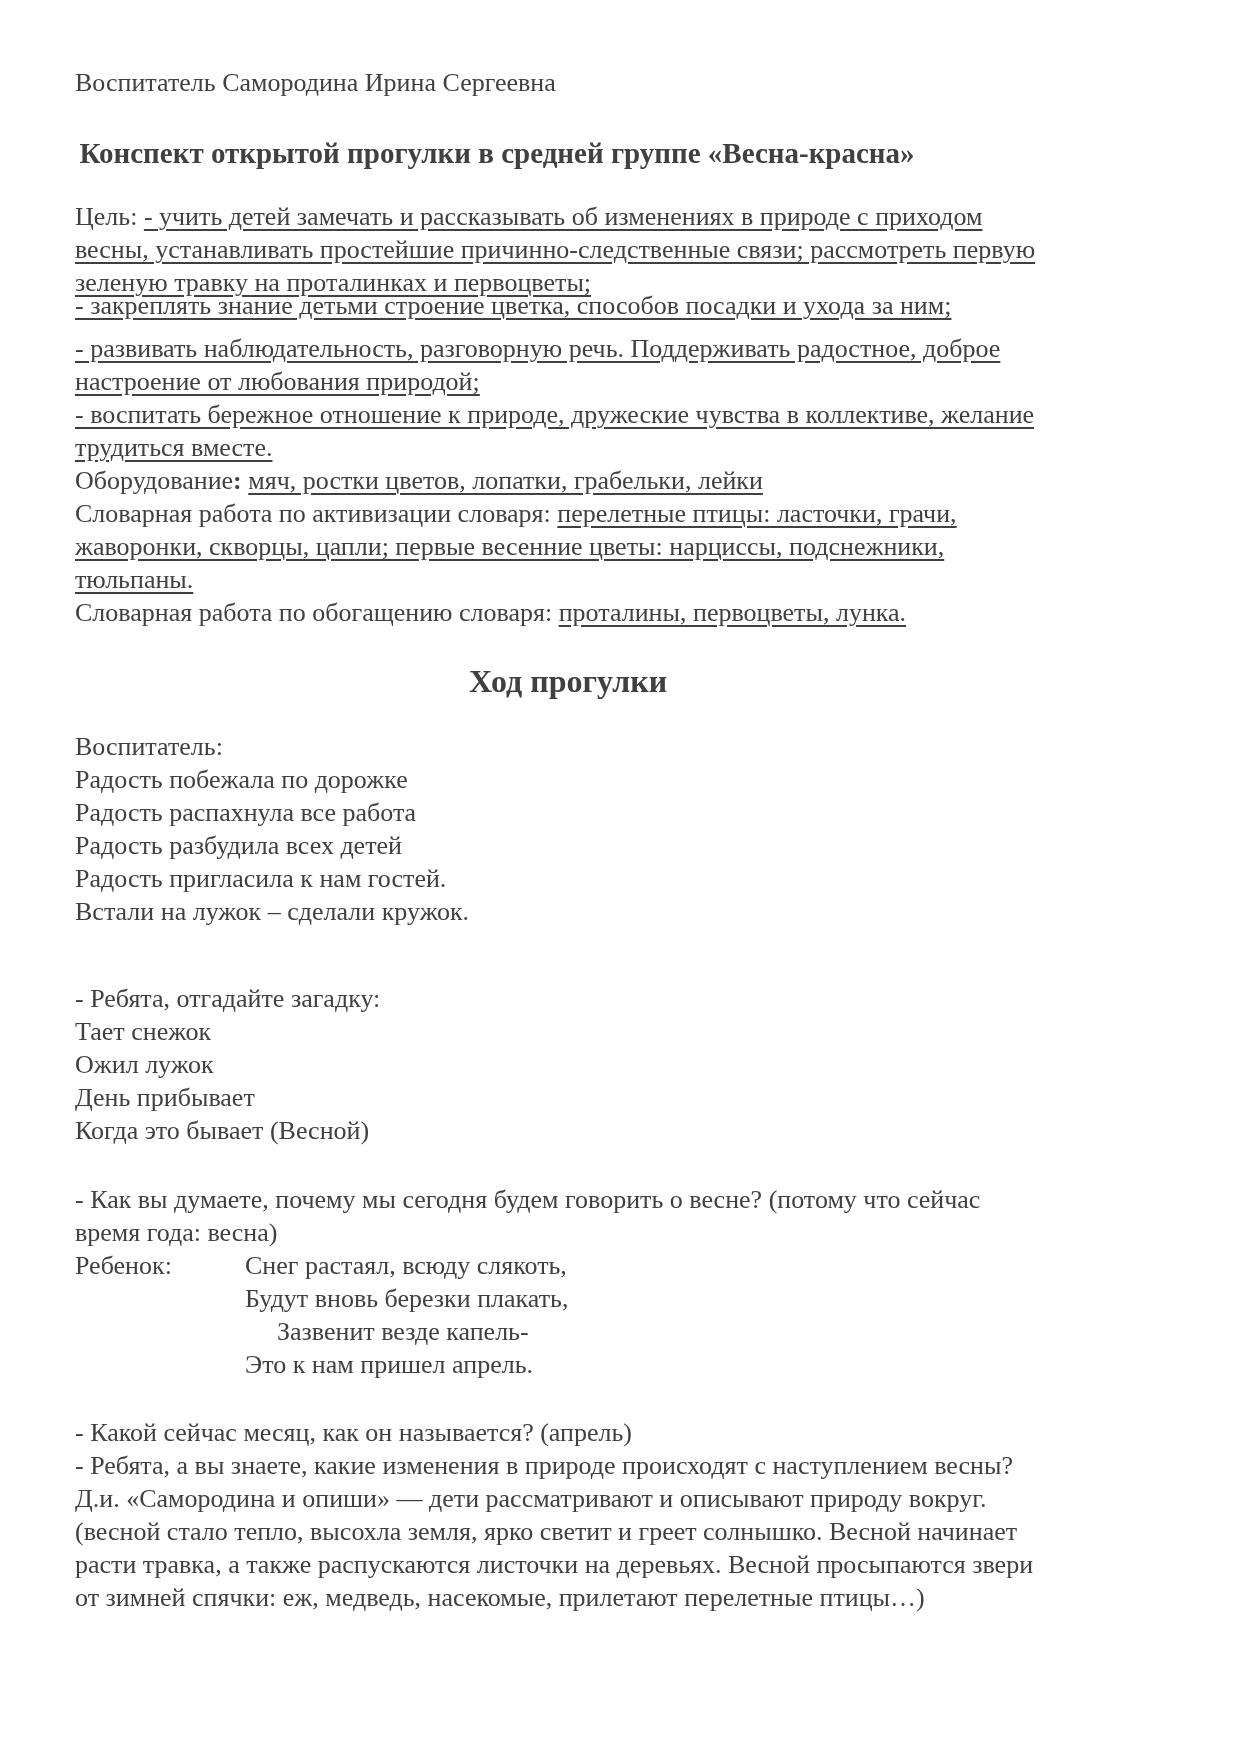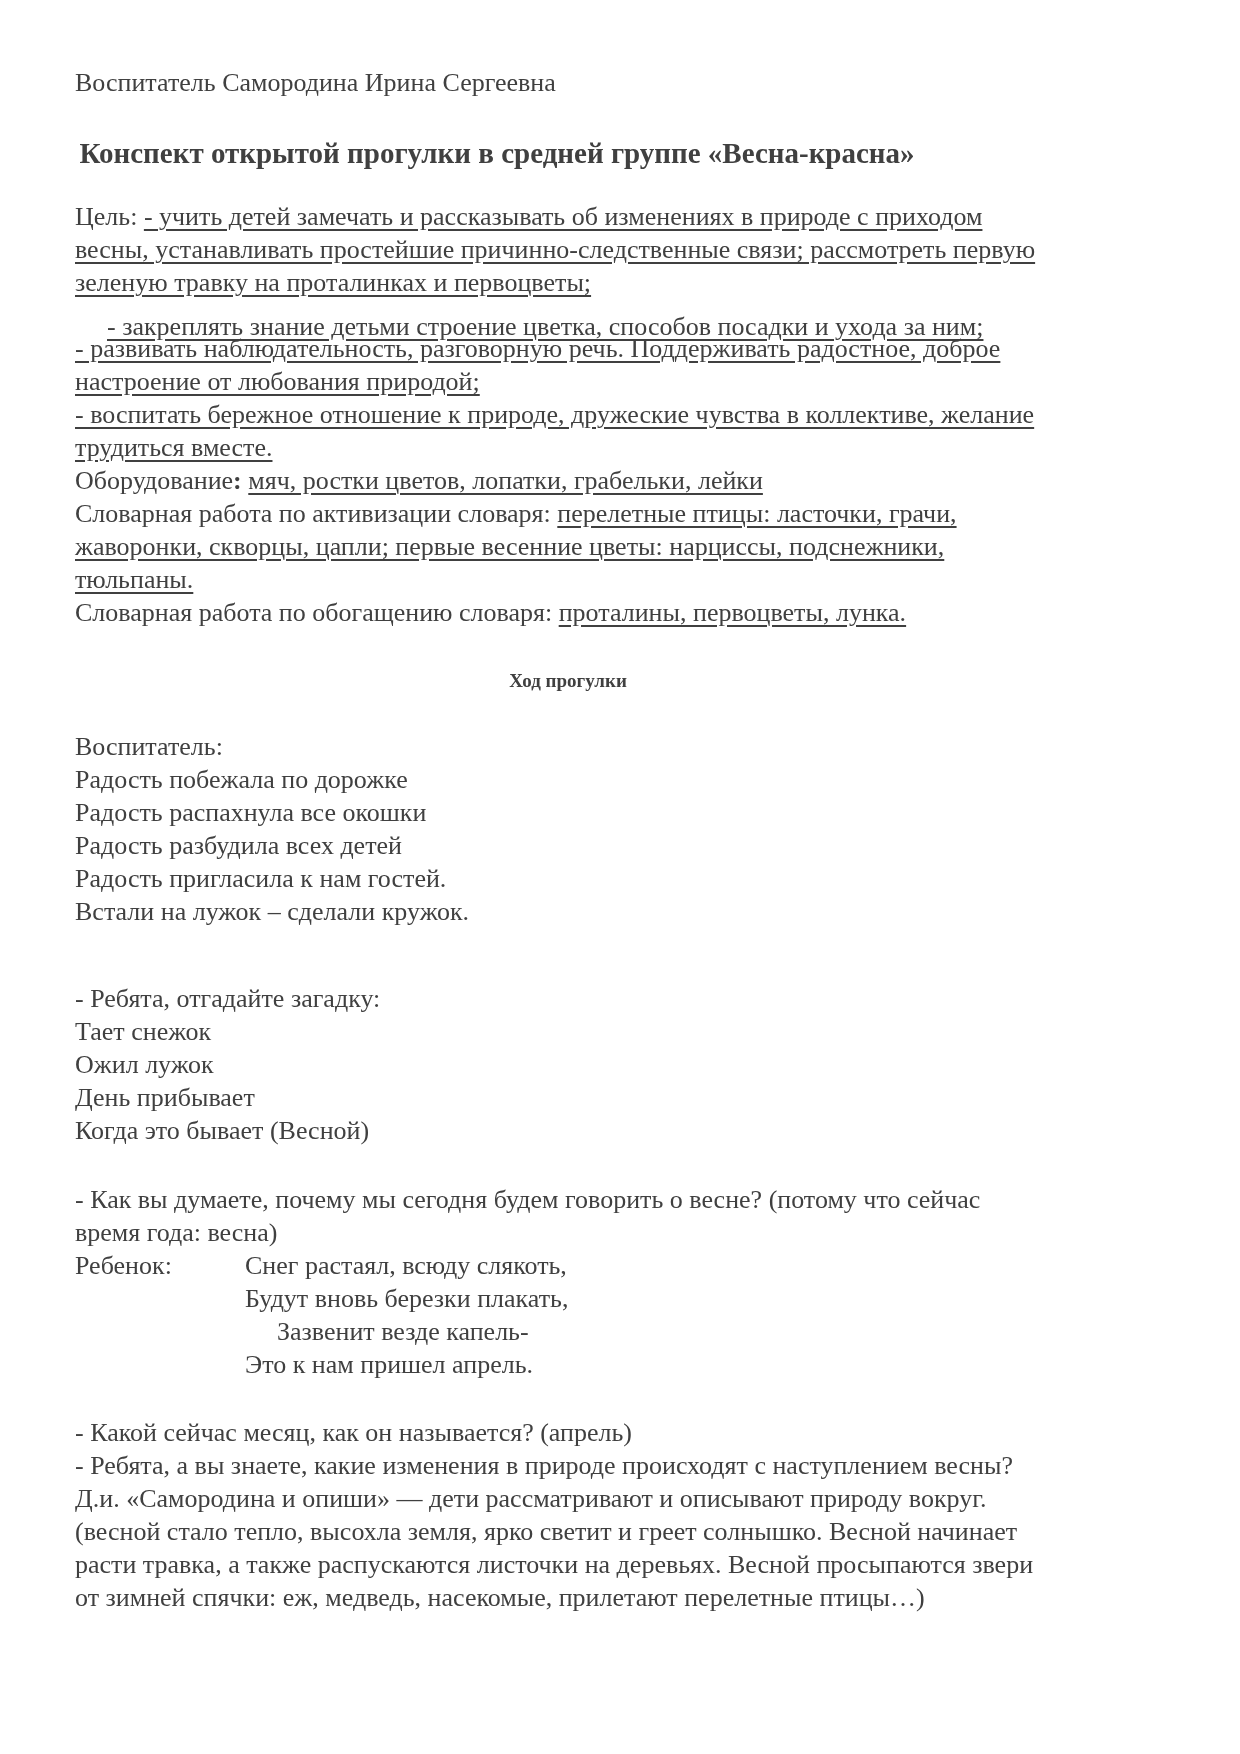--- a/index.html
+++ b/index.html
@@ -5,37 +5,37 @@
     html, body { margin: 0; padding: 0; background: #ffffff; }
     body { width: 1240px; height: 1754px; position: relative; overflow: hidden; }
     .page {
       position: absolute; left: 0; top: 0; width: 1240px; height: 1754px;
       font-family: "Liberation Serif", "DejaVu Serif", serif;
       color: #404040; font-size: 26px;
     }
     .line { position: absolute; left: 75px; white-space: nowrap; line-height: 30px; }
     .u { text-decoration: underline; text-decoration-thickness: 2px; text-underline-offset: 4px; }
     .title { position: absolute; left: 0; width: 994px; text-align: center; font-weight: bold; font-size: 29px; line-height: 34px; }
-    .subtitle { position: absolute; left: 0; width: 1136px; text-align: center; font-weight: bold; font-size: 19px; line-height: 30px; }
+    .subtitle { position: absolute; left: 0; width: 1136px; text-align: center; font-weight: bold; font-size: 32px; line-height: 30px; }
     .indent { left: 245px; }
   </style>
 </head>
 <body>
 
 <div class="page">
 
   <div class="line" style="top:68px;">Воспитатель Самородина Ирина Сергеевна</div>
   <div class="title" style="top:136px;">Конспект открытой прогулки в средней группе «Весна-красна»</div>
 
   <div class="line" style="top:202px;">
     <span>Цель:  </span><span class="u">- учить детей замечать и рассказывать об изменениях в природе с приходом</span>
   </div>
   <div class="line u" style="top:235px;">весны, устанавливать простейшие причинно-следственные связи; рассмотреть первую</div>
   <div class="line u" style="top:268px;">зеленую травку на проталинках и первоцветы;</div>
-  <div class="line u" style="top:312px;margin-left:32px;">- закреплять знание детьми строение цветка, способов посадки и ухода за ним;</div>
+  <div class="line u" style="top:291px;">- закреплять знание детьми строение цветка, способов посадки и ухода за ним;</div>
   <div class="line u" style="top:334px;">- развивать наблюдательность, разговорную речь. Поддерживать радостное, доброе</div>
   <div class="line u" style="top:367px;">настроение от любования природой;</div>
   <div class="line u" style="top:400px;">- воспитать бережное отношение к природе, дружеские чувства в коллективе, желание</div>
   <div class="line u" style="top:433px;">трудиться вместе.</div>
 
   <div class="line" style="top:466px;">
     <span>Оборудование</span><b>: </b><span class="u">мяч, ростки цветов, лопатки, грабельки, лейки</span>
   </div>
 
   <div class="line" style="top:499px;">
@@ -45,21 +45,21 @@
   <div class="line u" style="top:565px;">тюльпаны.</div>
 
   <div class="line" style="top:598px;">
     <span>Словарная работа по обогащению словаря: </span><span class="u">проталины, первоцветы, лунка.</span>
   </div>
 
   <div class="subtitle" style="top:666px;">Ход прогулки</div>
 
   <div class="line" style="top:732px;">Воспитатель:</div>
   <div class="line" style="top:765px;">Радость побежала по дорожке</div>
-  <div class="line" style="top:798px;">Радость распахнула все окошки</div>
+  <div class="line" style="top:798px;">Радость распахнула все работа</div>
   <div class="line" style="top:831px;">Радость разбудила всех детей</div>
   <div class="line" style="top:864px;">Радость пригласила к нам гостей.</div>
   <div class="line" style="top:897px;">Встали на лужок – сделали кружок.</div>
 
   <div class="line" style="top:984px;">- Ребята, отгадайте загадку:</div>
   <div class="line" style="top:1017px;">Тает снежок</div>
   <div class="line" style="top:1050px;">Ожил лужок</div>
   <div class="line" style="top:1083px;">День прибывает</div>
   <div class="line" style="top:1116px;">Когда это бывает (Весной)</div>
 

